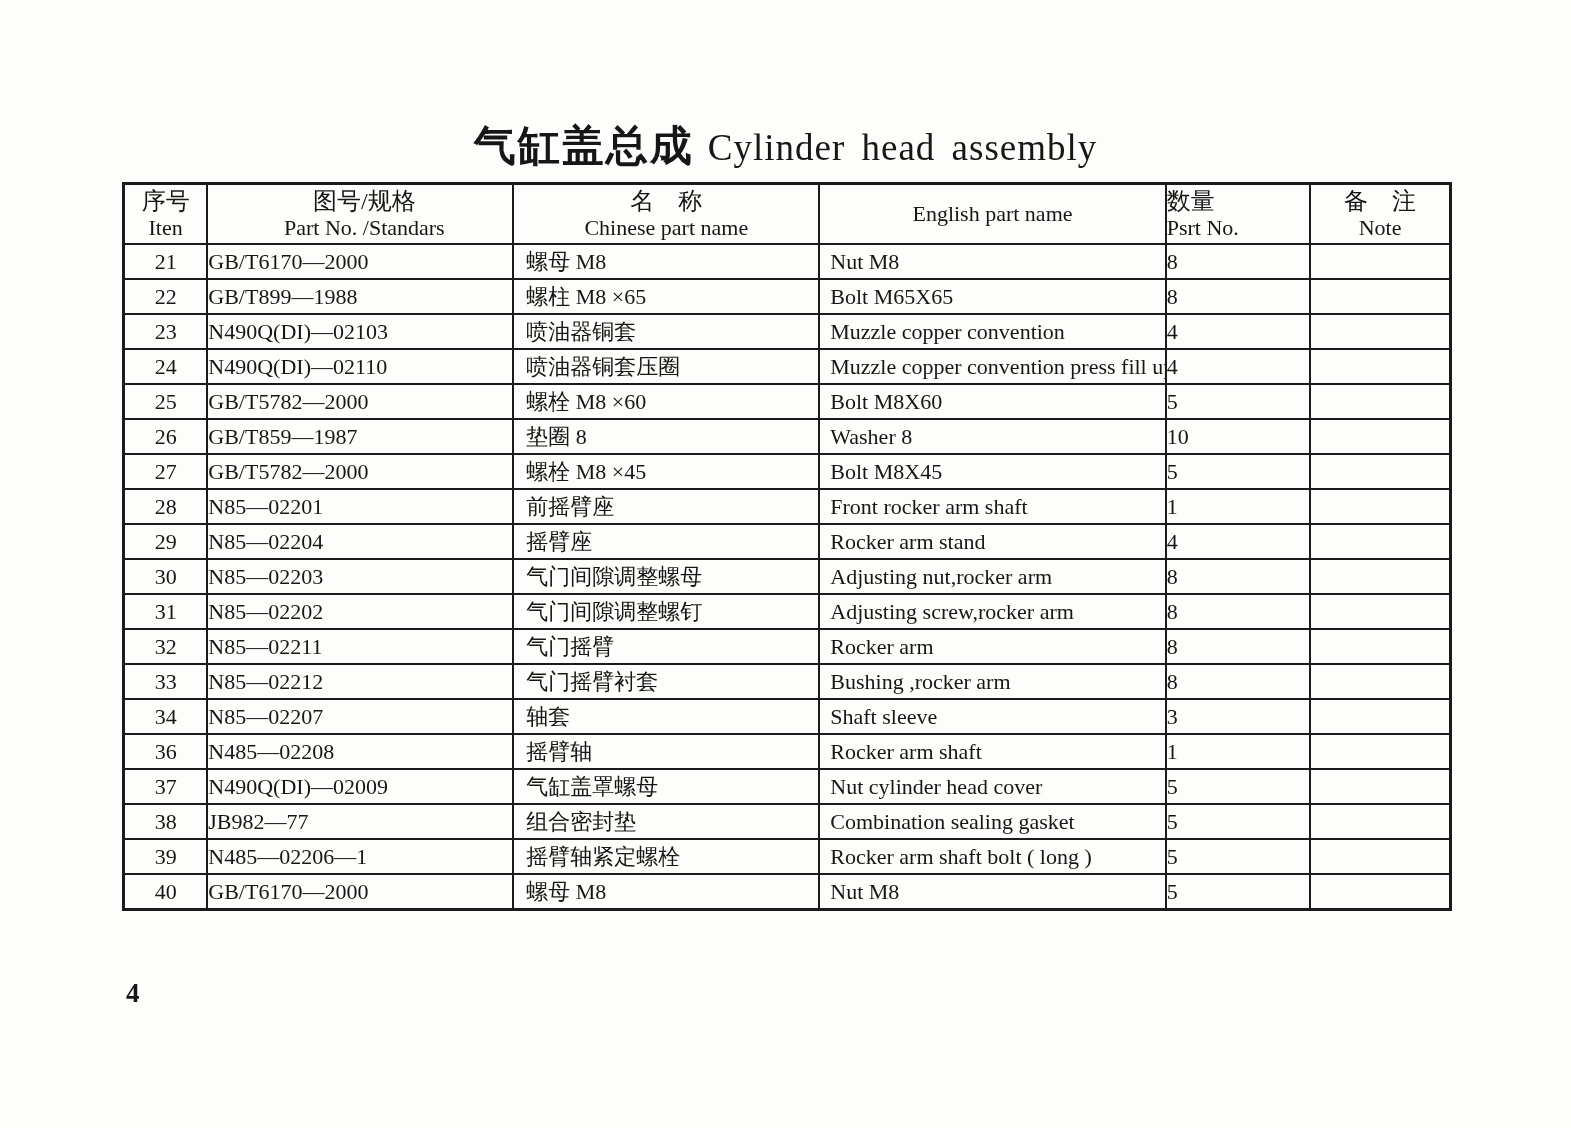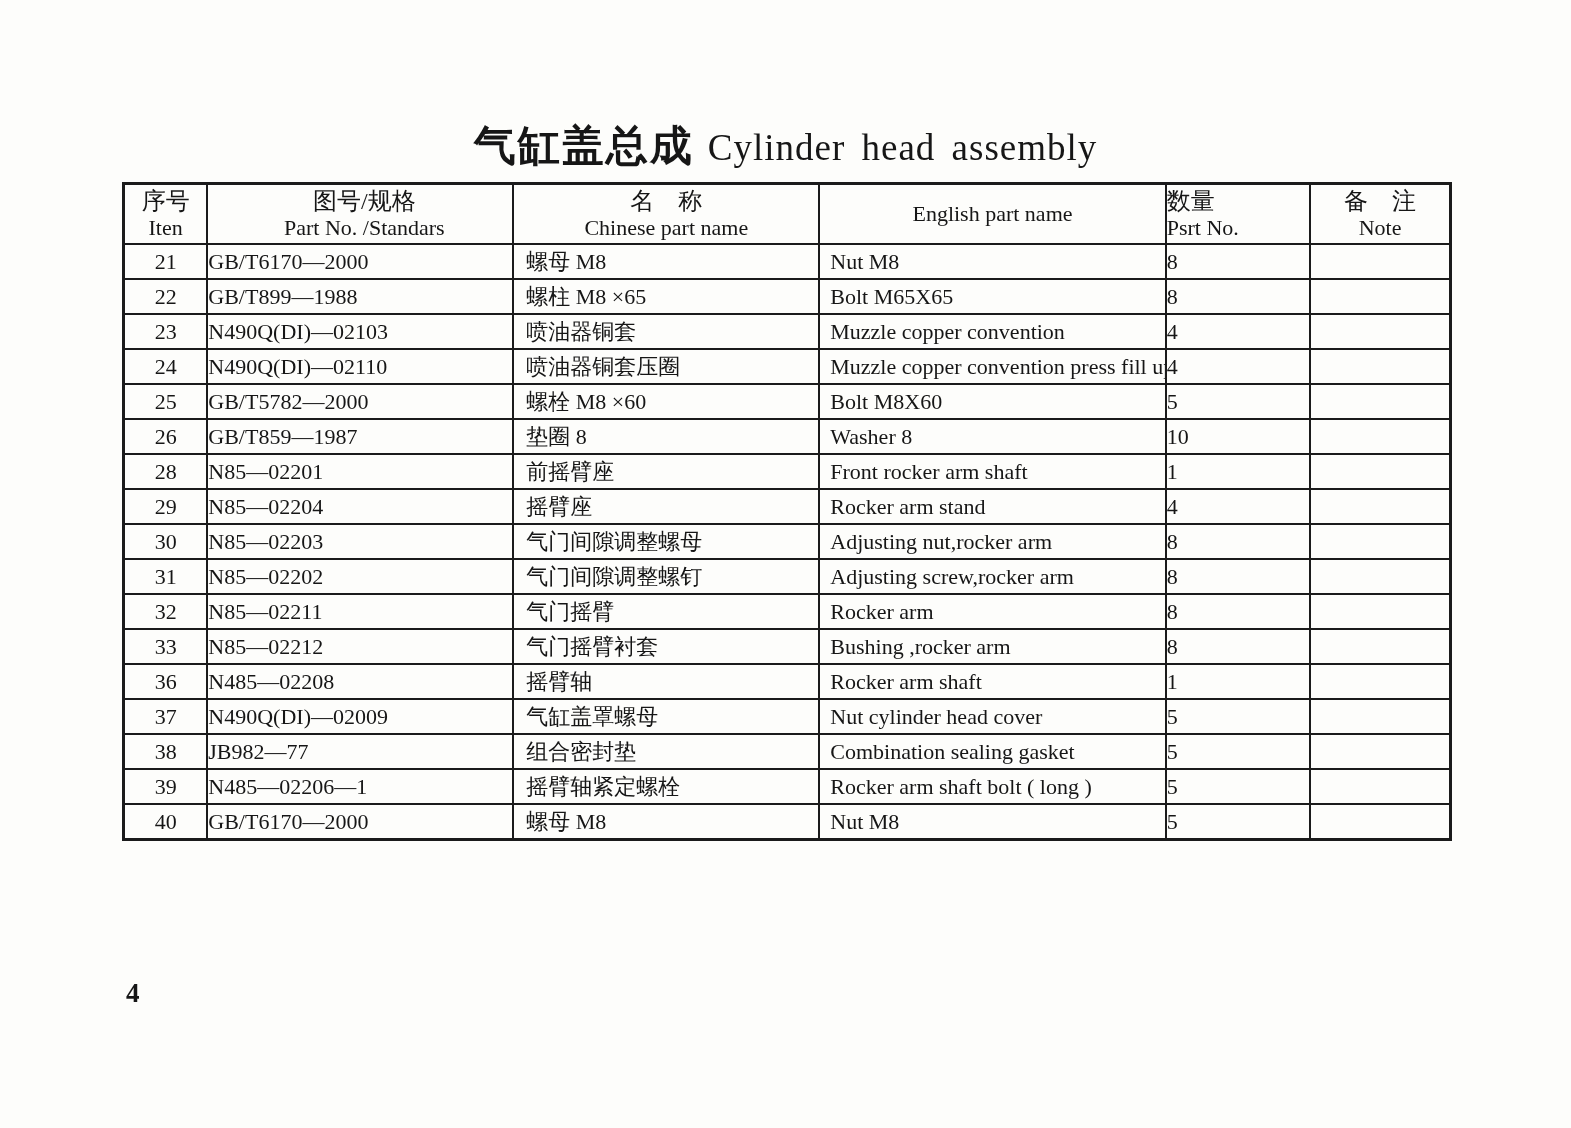--- a/index.html
+++ b/index.html
@@ -179,20 +179,28 @@
         </tr>
         <tr>
           <td class="col-item">26</td>
           <td class="col-partno">GB/T859—1987</td>
           <td class="col-zh">垫圈 8</td>
           <td class="col-en">Washer 8</td>
           <td class="col-qty">10</td>
           <td class="col-note"></td>
         </tr>
         <tr>
+          <td class="col-item">27</td>
+          <td class="col-partno">GB/T5782—2000</td>
+          <td class="col-zh">螺栓 M8 ×45</td>
+          <td class="col-en">Bolt M8X45</td>
+          <td class="col-qty">5</td>
+          <td class="col-note"></td>
+        </tr>
+        <tr>
           <td class="col-item">28</td>
           <td class="col-partno">N85—02201</td>
           <td class="col-zh">前摇臂座</td>
           <td class="col-en">Front rocker arm shaft</td>
           <td class="col-qty">1</td>
           <td class="col-note"></td>
         </tr>
         <tr>
           <td class="col-item">29</td>
           <td class="col-partno">N85—02204</td>
@@ -227,20 +235,28 @@
         </tr>
         <tr>
           <td class="col-item">33</td>
           <td class="col-partno">N85—02212</td>
           <td class="col-zh">气门摇臂衬套</td>
           <td class="col-en">Bushing ,rocker arm</td>
           <td class="col-qty">8</td>
           <td class="col-note"></td>
         </tr>
         <tr>
+          <td class="col-item">34</td>
+          <td class="col-partno">N85—02207</td>
+          <td class="col-zh">轴套</td>
+          <td class="col-en">Shaft sleeve</td>
+          <td class="col-qty">3</td>
+          <td class="col-note"></td>
+        </tr>
+        <tr>
           <td class="col-item">36</td>
           <td class="col-partno">N485—02208</td>
           <td class="col-zh">摇臂轴</td>
           <td class="col-en">Rocker arm shaft</td>
           <td class="col-qty">1</td>
           <td class="col-note"></td>
         </tr>
         <tr>
           <td class="col-item">37</td>
           <td class="col-partno">N490Q(DI)—02009</td>

